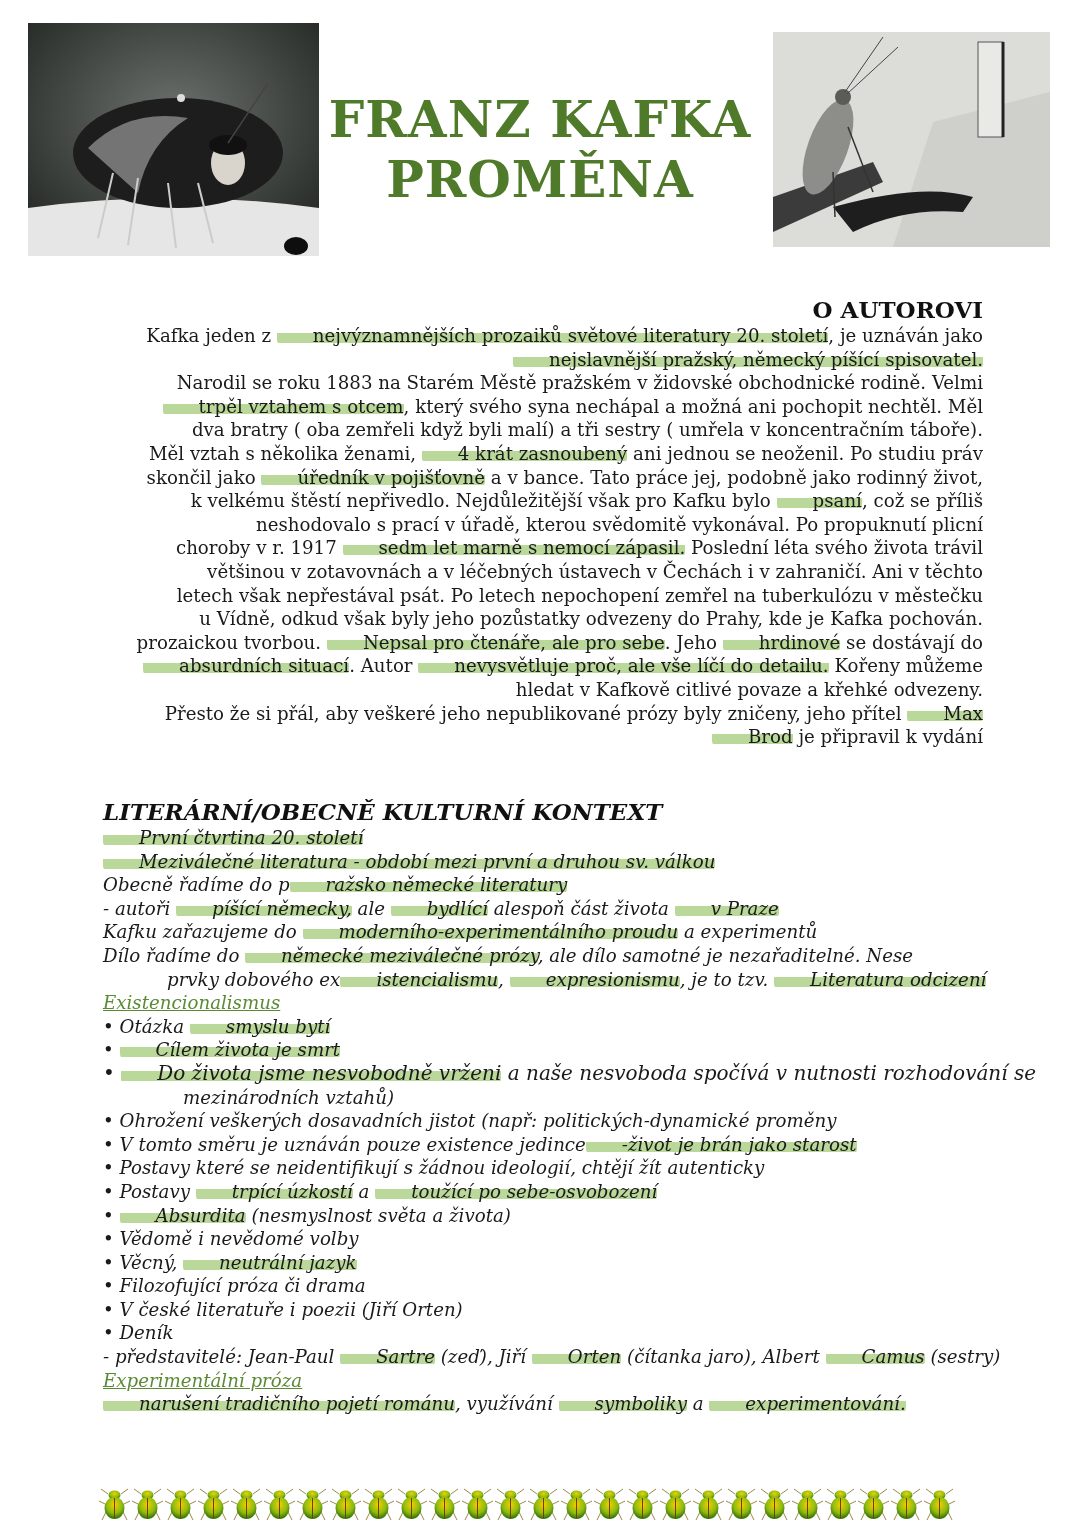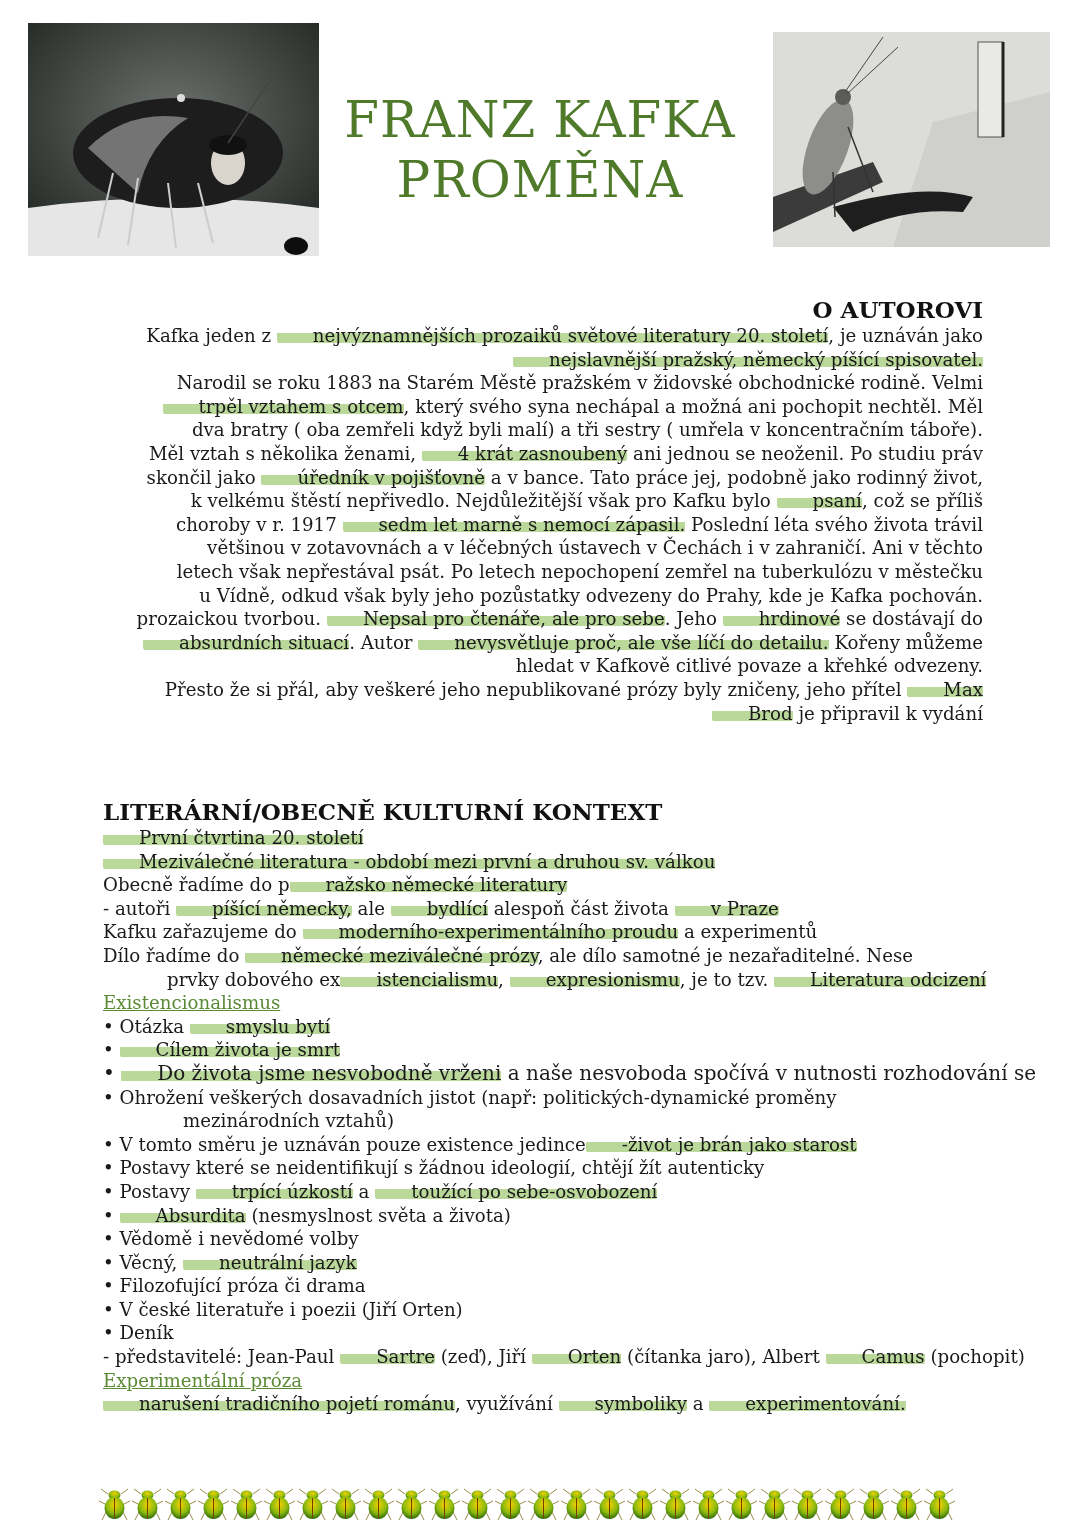--- a/index.html
+++ b/index.html
@@ -2,21 +2,21 @@
 <html><head>
 <meta charset="utf-8">
 <style>
   html, body { margin: 0; padding: 0; background: #ffffff; }
   body { width: 1080px; height: 1527px; position: relative; overflow: hidden;
          font-family: "DejaVu Serif", "Liberation Serif", serif; color: #1a1a1a; }
   .img-box { position: absolute; overflow: hidden; }
   #img-left { left: 28px; top: 23px; width: 291px; height: 233px; background: #2e322f; }
   #img-right { left: 773px; top: 32px; width: 277px; height: 215px; background: #d8d8d4; }
   .title { position: absolute; left: 300px; width: 480px; text-align: center;
-           color: #4e7a2a; font-family: "DejaVu Serif", serif; font-weight: normal; letter-spacing: 1px; }
+           color: #4e7a2a; font-family: "DejaVu Serif", serif; font-weight: bold; letter-spacing: 1px; }
   #title1 { top: 90px; font-size: 50px; line-height: 60px; }
   #title2 { top: 150px; font-size: 50px; line-height: 60px; }
   .content { position: absolute; left: 103px; width: 880px; font-size: 18.2px; line-height: 23.6px; }
   h2 { margin: 0; font-family: "DejaVu Serif", serif; font-weight: bold; font-size: 23px; line-height: 28px; color: #111; }
   .p { margin: 0; white-space: nowrap; }
   .hl { background: linear-gradient(to bottom, transparent 40%, #b9d89a 40%, #b9d89a 85%, transparent 85%); border-radius: 6px; padding-left: 36px; }
   .sub { color: #5b8a34; text-decoration: underline; }
   .bullet::before { content: "• "; }
   .dash::before { content: "-  "; }
   .indent { padding-left: 64px; }
@@ -76,58 +76,59 @@
   <h2>O AUTOROVI</h2>
   <div id="author-lines">
       <div class="p"><span>Kafka jeden z </span><span class="hl">nejvýznamnějších prozaiků světové literatury 20. století</span><span>, je uznáván jako</span></div>
       <div class="p"><span class="hl">nejslavnější pražský, německý píšící spisovatel.</span></div>
       <div class="p"><span>Narodil se roku 1883 na Starém Městě pražském v židovské obchodnické rodině. Velmi</span></div>
       <div class="p"><span class="hl">trpěl vztahem s otcem</span><span>, který svého syna nechápal a možná ani pochopit nechtěl. Měl</span></div>
       <div class="p"><span>dva bratry ( oba zemřeli když byli malí) a tři sestry ( umřela v koncentračním táboře).</span></div>
       <div class="p"><span>Měl vztah s několika ženami, </span><span class="hl">4 krát zasnoubený</span><span> ani jednou se neoženil. Po studiu práv</span></div>
       <div class="p"><span>skončil jako </span><span class="hl">úředník v pojišťovně</span><span> a v bance. Tato práce jej, podobně jako rodinný život,</span></div>
       <div class="p"><span>k velkému štěstí nepřivedlo. Nejdůležitější však pro Kafku bylo </span><span class="hl">psaní</span><span>, což se příliš</span></div>
+      <div class="p"><span>neshodovalo s prací v úřadě, kterou svědomitě vykonával. Po propuknutí plicní</span></div>
       <div class="p"><span>choroby v r. 1917 </span><span class="hl">sedm let marně s nemocí zápasil.</span><span> Poslední léta svého života trávil</span></div>
       <div class="p"><span>většinou v zotavovnách a v léčebných ústavech v Čechách i v zahraničí. Ani v těchto</span></div>
       <div class="p"><span>letech však nepřestával psát. Po letech nepochopení zemřel na tuberkulózu v městečku</span></div>
       <div class="p"><span>u Vídně, odkud však byly jeho pozůstatky odvezeny do Prahy, kde je Kafka pochován.</span></div>
       <div class="p"><span>prozaickou tvorbou. </span><span class="hl">Nepsal pro čtenáře, ale pro sebe</span><span>. Jeho </span><span class="hl">hrdinové</span><span> se dostávají do</span></div>
       <div class="p"><span class="hl">absurdních situací</span><span>. Autor </span><span class="hl">nevysvětluje proč, ale vše líčí do detailu.</span><span> Kořeny můžeme</span></div>
       <div class="p"><span>hledat v Kafkově citlivé povaze a křehké odvezeny.</span></div>
       <div class="p"><span>Přesto že si přál, aby veškeré jeho nepublikované prózy byly zničeny, jeho přítel </span><span class="hl">Max</span></div>
       <div class="p"><span class="hl">Brod</span><span> je připravil k vydání</span></div>
     </div>
 </div>
 
-<div class="content" id="sec-context" style="top:798px;">
+<div class="content" id="sec-context" style="top:798px;font-style:italic;">
   <h2>LITERÁRNÍ/OBECNĚ KULTURNÍ KONTEXT</h2>
   <div id="context-lines">
       <div class="p "><span class="hl">První čtvrtina 20. století</span></div>
       <div class="p "><span class="hl">Meziválečné literatura - období mezi první a druhou sv. válkou</span></div>
       <div class="p "><span>Obecně řadíme do p</span><span class="hl">ražsko německé literatury</span></div>
       <div class="p dash"><span>autoři </span><span class="hl">píšící německy,</span><span> ale </span><span class="hl">bydlící</span><span> alespoň část života </span><span class="hl">v Praze</span></div>
       <div class="p "><span>Kafku zařazujeme do </span><span class="hl">moderního-experimentálního proudu</span><span> a experimentů</span></div>
       <div class="p "><span>Dílo řadíme do </span><span class="hl">německé meziválečné prózy</span><span>, ale dílo samotné je nezařaditelné. Nese</span></div>
       <div class="p indent"><span>prvky dobového ex</span><span class="hl">istencialismu</span><span>, </span><span class="hl">expresionismu</span><span>, je to tzv. </span><span class="hl">Literatura odcizení</span></div>
       <div class="p sub"><span>Existencionalismus</span></div>
       <div class="p bullet"><span>Otázka </span><span class="hl">smyslu bytí</span></div>
       <div class="p bullet"><span class="hl">Cílem života je smrt</span></div>
       <div class="p bullet small"><span class="hl">Do života jsme nesvobodně vrženi</span><span> a naše nesvoboda spočívá v nutnosti rozhodování se</span></div>
+      <div class="p indent2"><span>mezinárodních vztahů)</span></div>
       <div class="p bullet"><span>Ohrožení veškerých dosavadních jistot (např: politických-dynamické proměny</span></div>
-      <div class="p indent2"><span>mezinárodních vztahů)</span></div>
       <div class="p bullet"><span>V tomto směru je uznáván pouze existence jedince</span><span class="hl">-život je brán jako starost</span></div>
       <div class="p bullet"><span>Postavy které se neidentifikují s žádnou ideologií, chtějí žít autenticky</span></div>
       <div class="p bullet"><span>Postavy </span><span class="hl">trpící úzkostí</span><span> a </span><span class="hl">toužící po sebe-osvobození</span></div>
       <div class="p bullet"><span class="hl">Absurdita</span><span> (nesmyslnost světa a života)</span></div>
       <div class="p bullet"><span>Vědomě i nevědomé volby</span></div>
       <div class="p bullet"><span>Věcný, </span><span class="hl">neutrální jazyk</span></div>
       <div class="p bullet"><span>Filozofující próza či drama</span></div>
       <div class="p bullet"><span>V české literatuře i poezii (Jiří Orten)</span></div>
       <div class="p bullet"><span>Deník</span></div>
-      <div class="p dash"><span>představitelé: Jean-Paul </span><span class="hl">Sartre</span><span> (zeď), Jiří </span><span class="hl">Orten</span><span> (čítanka jaro), Albert </span><span class="hl">Camus</span><span> (pochopit)</span></div>
+      <div class="p dash"><span>představitelé: Jean-Paul </span><span class="hl">Sartre</span><span> (zeď), Jiří </span><span class="hl">Orten</span><span> (čítanka jaro), Albert </span><span class="hl">Camus</span><span> (sestry)</span></div>
       <div class="p sub"><span>Experimentální próza</span></div>
       <div class="p "><span class="hl">narušení tradičního pojetí románu</span><span>, využívání </span><span class="hl">symboliky</span><span> a </span><span class="hl">experimentování.</span></div>
     </div>
 </div>
 
 <div id="beetles">
     <span class="beetle"><svg viewBox="0 0 33 40">
   <defs>
           <radialGradient id="bg" cx="50%" cy="35%" r="65%">
     <stop offset="0%" stop-color="#f3d000"></stop>

